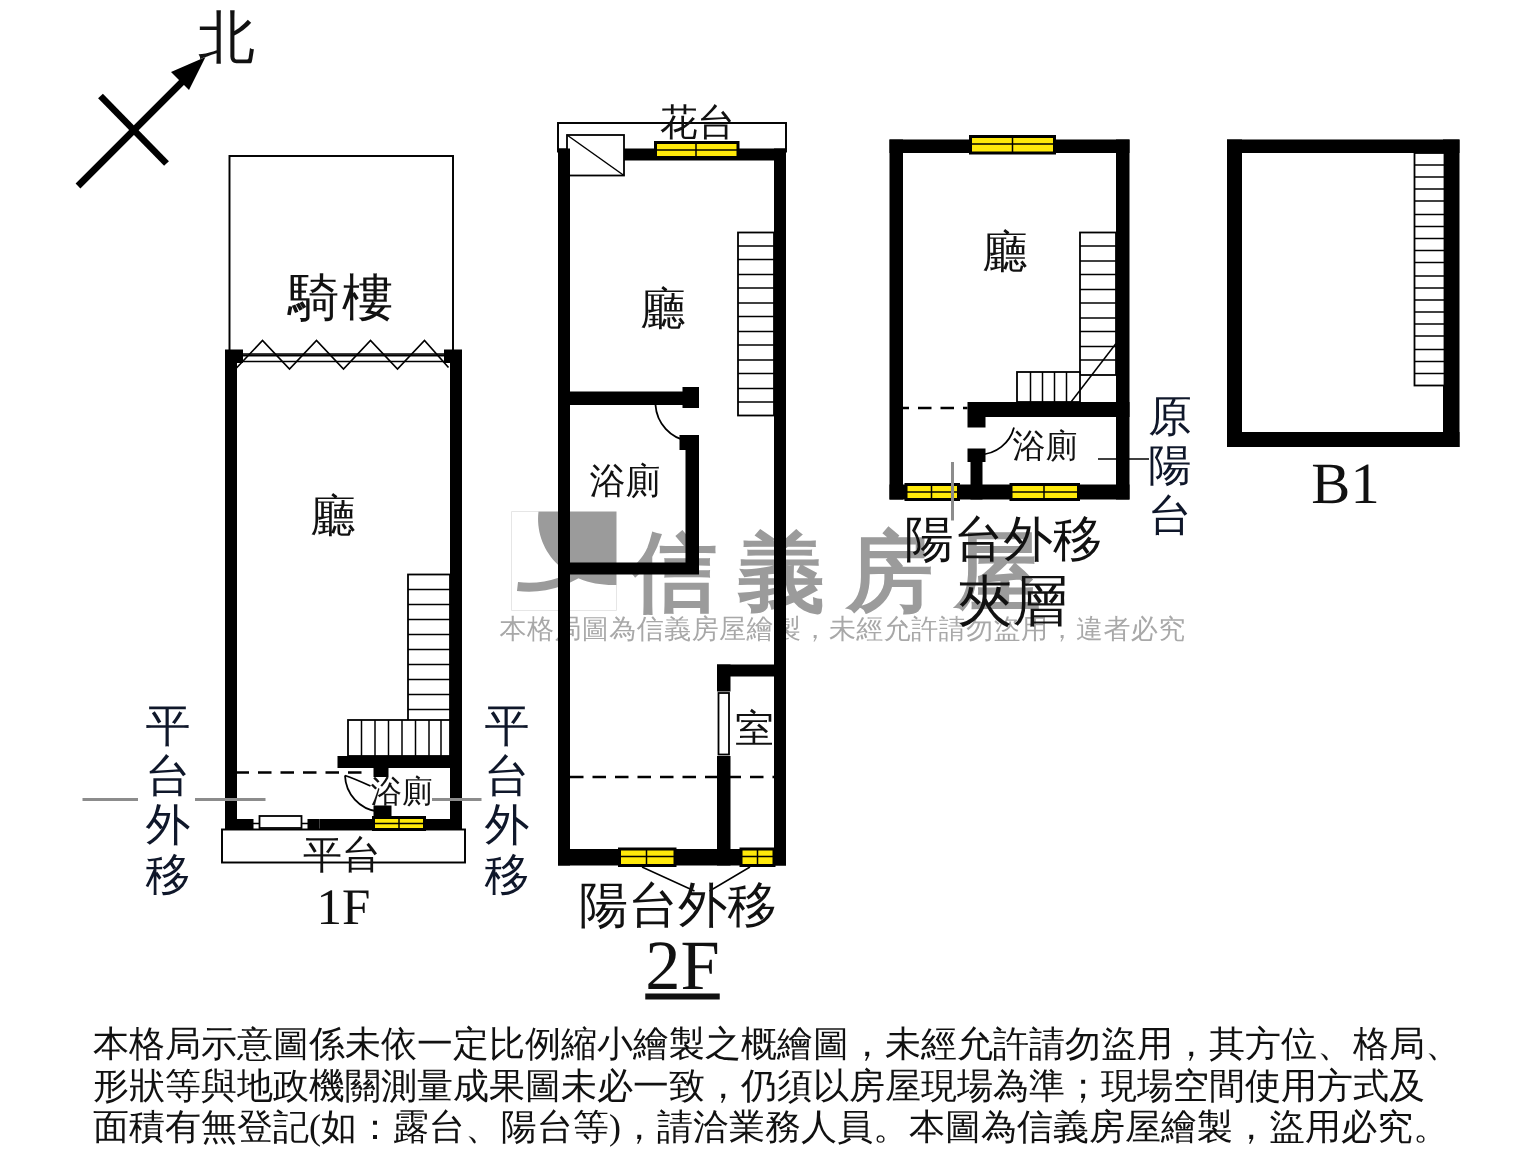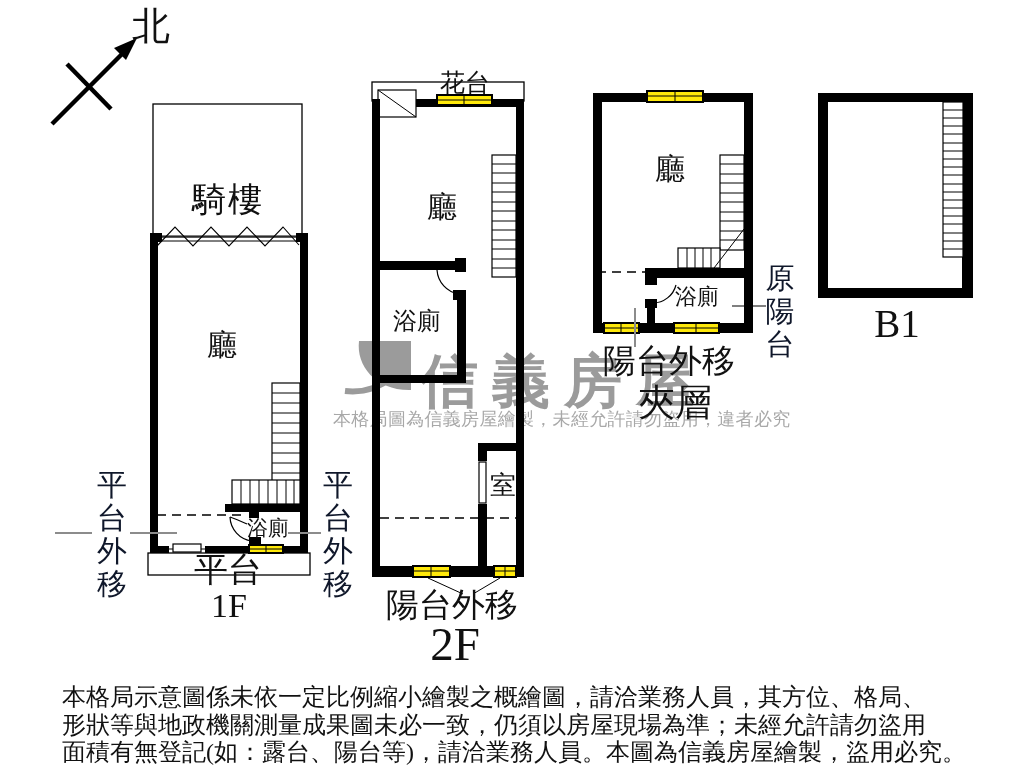--- a/index.html
+++ b/index.html
@@ -248,39 +248,39 @@
           <line class="sline" x1="943" y1="249" x2="963" y2="249"></line>
       </g>
     </g>
   </svg>
 
   <div class="lbl" style="left:151px;top:27px;font-size:38px;">北</div>
 
   <div class="lbl" style="left:228px;top:168px;font-size:34px;letter-spacing:2px;margin-top:32px;">騎樓</div>
   <div class="lbl" style="left:222px;top:345px;font-size:30px;">廳</div>
   <div class="lbl" style="left:268px;top:528px;font-size:21px;">浴廁</div>
-  <div class="lbl" style="left:228px;top:570px;font-size:34px;">平台</div>
+  <div class="lbl" style="left:228px;top:570px;font-size:26px;">平台</div>
   <div class="lbl" style="left:229px;top:606px;font-size:34px;">1F</div>
   <div class="vlbl" style="left:95px;top:448px;width:34px;font-size:30px;line-height:33px;">平台外移</div>
   <div class="vlbl" style="left:321px;top:448px;width:34px;font-size:30px;line-height:33px;">平台外移</div>
 
   <div class="lbl" style="left:465px;top:83px;font-size:25px;">花台</div>
   <div class="lbl" style="left:442px;top:207px;font-size:30px;">廳</div>
   <div class="lbl" style="left:417px;top:322px;font-size:24px;">浴廁</div>
   <div class="lbl" style="left:503px;top:486px;font-size:26px;">室</div>
   <div class="lbl" style="left:452px;top:605px;font-size:33px;">陽台外移</div>
-  <div class="lbl" style="left:455px;top:645px;font-size:47px;">2F</div>
+  <div class="lbl" style="left:455px;top:645px;font-size:47px;text-decoration:underline;">2F</div>
 
   <div class="lbl" style="left:670px;top:169px;font-size:30px;">廳</div>
   <div class="lbl" style="left:697px;top:297px;font-size:22px;">浴廁</div>
   <div class="vlbl" style="left:764px;top:242px;width:32px;font-size:29px;line-height:33px;">原陽台</div>
   <div class="lbl" style="left:669px;top:361px;font-size:33px;">陽台外移</div>
   <div class="lbl" style="left:675px;top:403px;font-size:37px;">夾層</div>
 
   <div class="lbl" style="left:897px;top:324px;font-size:39px;">B1</div>
 
   <div id="disclaimer">
-    <div>本格局示意圖係未依一定比例縮小繪製之概繪圖，請洽業務人員，其方位、格局、</div>
-    <div>形狀等與地政機關測量成果圖未必一致，仍須以房屋現場為準；未經允許請勿盜用</div>
+    <div>本格局示意圖係未依一定比例縮小繪製之概繪圖，未經允許請勿盜用，其方位、格局、</div>
+    <div>形狀等與地政機關測量成果圖未必一致，仍須以房屋現場為準；現場空間使用方式及</div>
     <div>面積有無登記(如：露台、陽台等)，請洽業務人員。本圖為信義房屋繪製，盜用必究。</div>
   </div>
 
 </div>
 
 </body></html>

